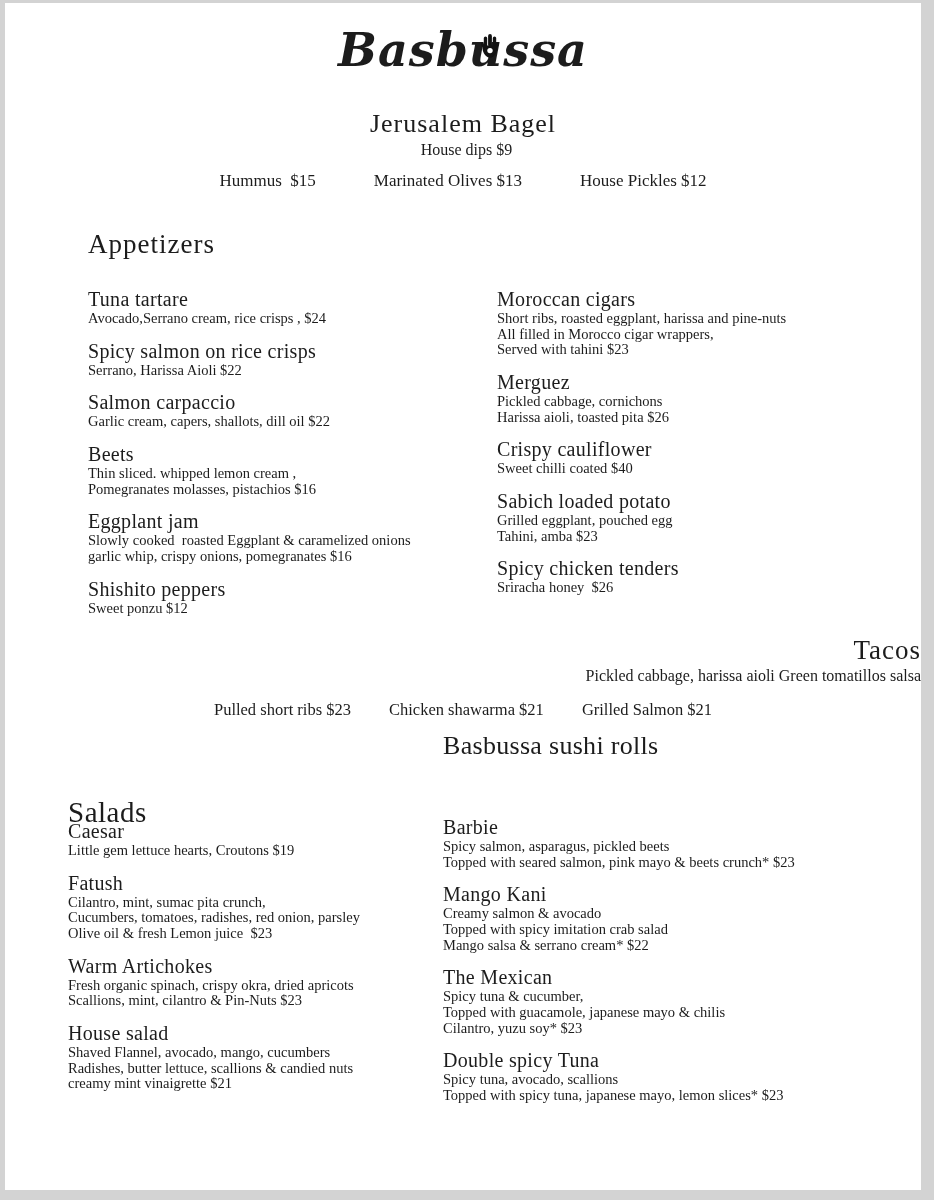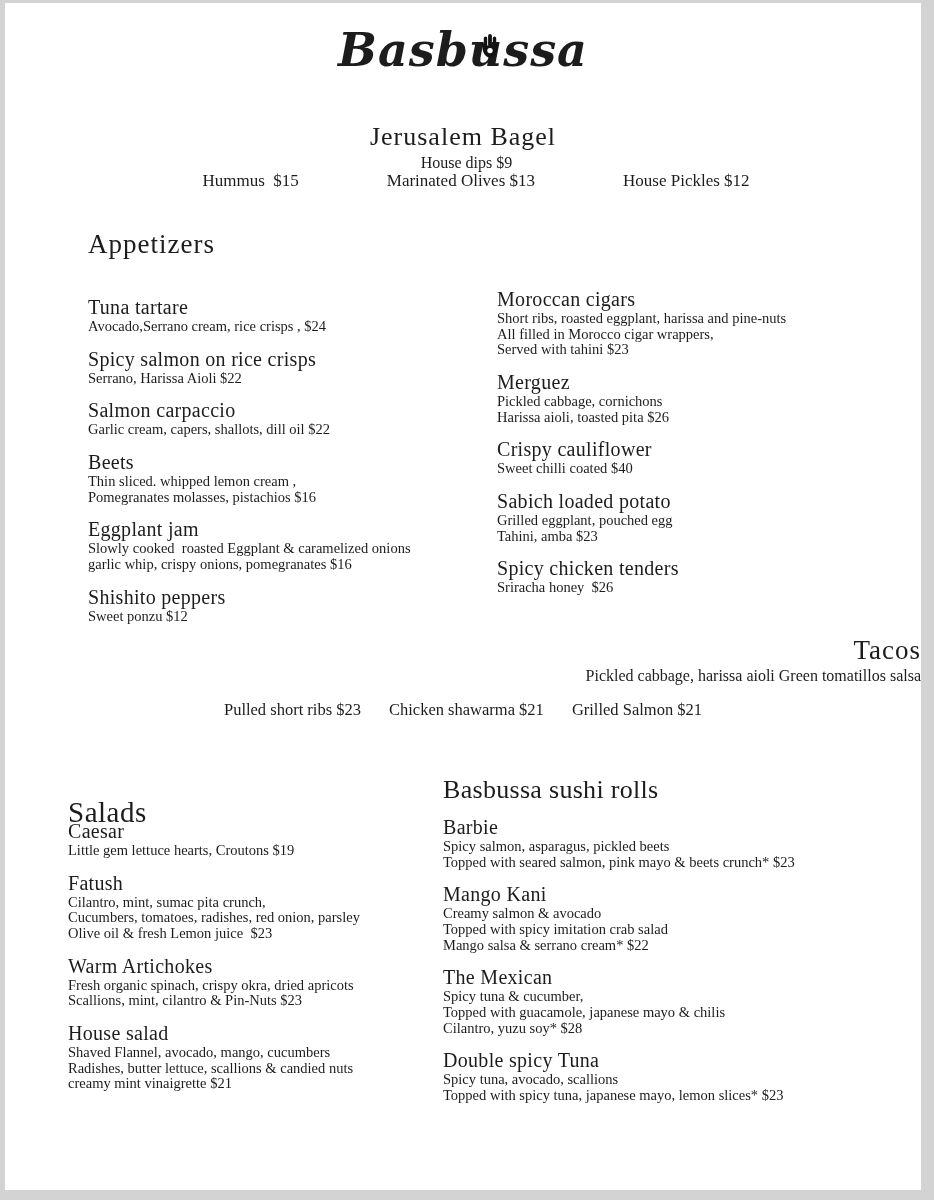--- a/index.html
+++ b/index.html
@@ -17,45 +17,45 @@
   }
   
   .logo-wrap{position:absolute;top:20px;left:0;width:100%;text-align:center;}
   .logo-text{
     display:inline-block;position:relative;
     font-family:"DejaVu Serif",serif;font-style:italic;font-weight:700;
     font-size:46px;letter-spacing:1px;
   }
   .hamsa{position:absolute;left:57%;top:-8px;}
   
-  .bagel{position:absolute;top:106px;left:0;width:100%;text-align:center;margin-top:13px;}
+  .bagel{position:absolute;top:106px;left:0;width:100%;text-align:center;}
   .bagel-title{font-size:26px;letter-spacing:1px;}
   .bagel-sub{font-size:16px;margin-top:2px;padding-left:7px;}
   .bagel-items{
-    position:absolute;top:168px;left:13px;width:100%;
-    display:flex;justify-content:center;gap:88px;
+    position:absolute;top:168px;left:0;width:100%;
+    display:flex;justify-content:center;gap:58px;
     font-size:17px;white-space:pre-wrap;
   }
   
   .apps-heading{position:absolute;left:83px;top:226px;font-size:27px;letter-spacing:1px;}
   .col{position:absolute;}
-  .col-app-left{left:83px;top:292px;width:405px;}
+  .col-app-left{left:83px;top:284px;width:405px;}
   .col-app-right{left:492px;top:284px;width:418px;}
   .mi{margin-bottom:12px;}
   .mi-name{font-size:20px;line-height:1.2;letter-spacing:.3px;}
   .mi-line{font-size:14.5px;line-height:1.08;white-space:pre-wrap;}
   
   .tacos{position:absolute;top:632px;left:0;width:100%;text-align:right;}
   .tacos-h{font-size:27px;letter-spacing:1px;}
   .tacos-sub{font-size:16px;margin-top:1px;}
-  .tacos-items{display:flex;justify-content:center;gap:28px;font-size:16.5px;margin-top:15px;}
+  .tacos-items{display:flex;justify-content:center;gap:38px;font-size:16.5px;margin-top:15px;}
   
   .salads-h{position:absolute;left:63px;top:793px;font-size:29px;letter-spacing:.5px;}
   .col-salads{left:63px;top:816px;width:390px;}
-  .sushi-h{position:absolute;left:438px;top:772px;font-size:26px;letter-spacing:.3px;}
+  .sushi-h{position:absolute;left:438px;top:728px;font-size:26px;letter-spacing:.3px;}
   .col-sushi{left:438px;top:812px;width:472px;}
 </style>
 </head>
 <body>
 
 <div class="page">
 
   <div class="logo-wrap">
     <span class="logo-text">
       <span>Basbussa</span>
@@ -188,21 +188,21 @@
     <div class="mi">
       <div class="mi-name">Mango Kani</div>
       <div class="mi-line">Creamy salmon &amp; avocado</div>
       <div class="mi-line">Topped with spicy imitation crab salad</div>
       <div class="mi-line">Mango salsa &amp; serrano cream* $22</div>
     </div>
     <div class="mi">
       <div class="mi-name">The Mexican</div>
       <div class="mi-line">Spicy tuna &amp; cucumber,</div>
       <div class="mi-line">Topped with guacamole, japanese mayo &amp; chilis</div>
-      <div class="mi-line">Cilantro, yuzu soy* $28</div>
+      <div class="mi-line">Cilantro, yuzu soy* $23</div>
     </div>
     <div class="mi">
       <div class="mi-name">Double spicy Tuna</div>
       <div class="mi-line">Spicy tuna, avocado, scallions</div>
       <div class="mi-line">Topped with spicy tuna, japanese mayo, lemon slices* $23</div>
     </div>
   </div>
 
 </div>
 

